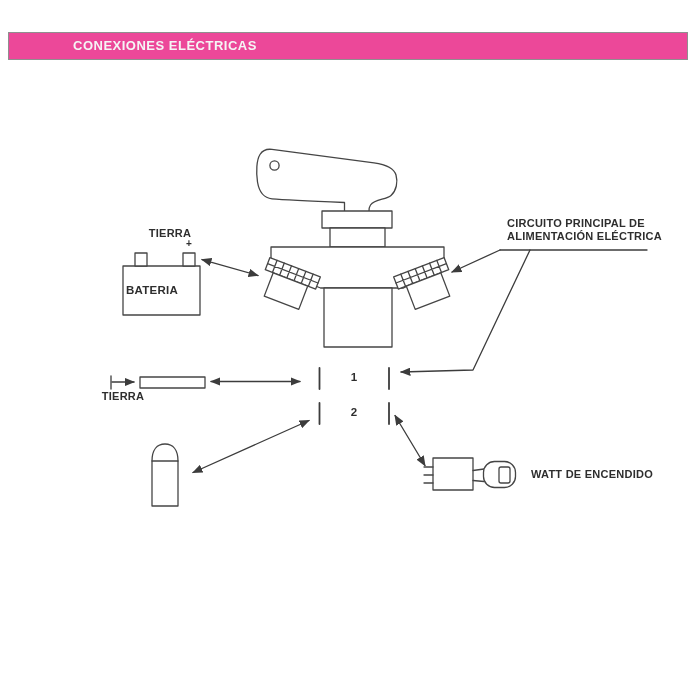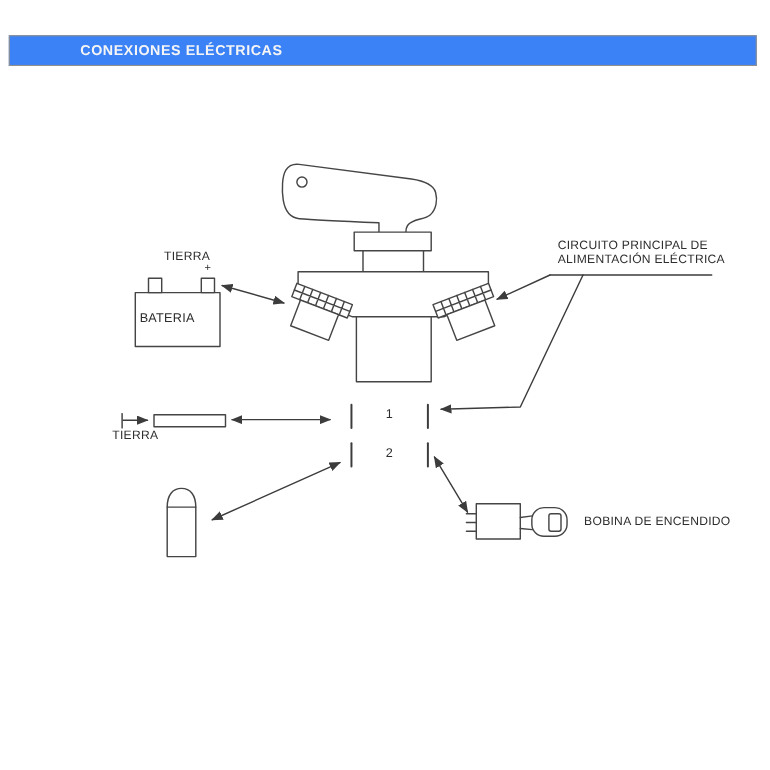--- a/index.html
+++ b/index.html
@@ -4,36 +4,36 @@
 <style>
   html,body{margin:0;padding:0;}
   body{
     width:700px;height:700px;position:relative;background:#ffffff;
     font-family:"Liberation Sans", sans-serif;overflow:hidden;
   }
   .stage{position:absolute;left:0;top:0;width:700px;height:700px;}
   
   .header-bar{
     position:absolute;left:8px;top:32px;width:680px;height:28px;
-    background:#3b82f6;border:1px solid #8f8f8f;box-sizing:border-box;
+    background:#ec4899;border:1px solid #8f8f8f;box-sizing:border-box;
   }
   .header-bar .title{
     display:block;padding-left:64px;line-height:26px;
     color:#f5f5f5;font-size:13px;font-weight:700;letter-spacing:.5px;
   }
   
   svg.diagram{position:absolute;left:0;top:0;}
   svg.diagram *{vector-effect:non-scaling-stroke;}
   .ln{stroke:#454545;stroke-width:1.3;fill:none;stroke-linejoin:round;stroke-linecap:round;}
   .lnw{stroke:#454545;stroke-width:1.3;fill:#ffffff;stroke-linejoin:round;}
   .tick{stroke:#3c3c3c;stroke-width:1.8;fill:none;stroke-linecap:round;}
   .arr{stroke:#3c3c3c;stroke-width:1.3;fill:none;stroke-linecap:round;stroke-linejoin:round;}
   
   .lbl{
-    position:absolute;font-weight:400;color:#2e2e2e;text-align:center;
+    position:absolute;font-weight:700;color:#2e2e2e;text-align:center;
     letter-spacing:.25px;white-space:nowrap;
   }
   .lbl .row{display:block;}
   .f11{font-size:11px;line-height:12px;}
   .f10{font-size:10.5px;line-height:11.5px;}
   .left{text-align:left;}
 </style>
 </head>
 <body>
 
@@ -138,15 +138,15 @@
   </div>
 
 
   <div class="lbl f11" style="left:92px;top:390px;width:62px;">TIERRA</div>
 
   <div class="lbl" style="left:345px;top:371px;width:18px;font-size:11.5px;">1</div>
 
   <div class="lbl" style="left:345px;top:406px;width:18px;font-size:11.5px;">2</div>
 
 
-  <div class="lbl f11 left" style="left:531px;top:468px;">BOBINA DE ENCENDIDO</div>
+  <div class="lbl f11 left" style="left:531px;top:468px;">WATT DE ENCENDIDO</div>
 
 </div>
 
 </body></html>

